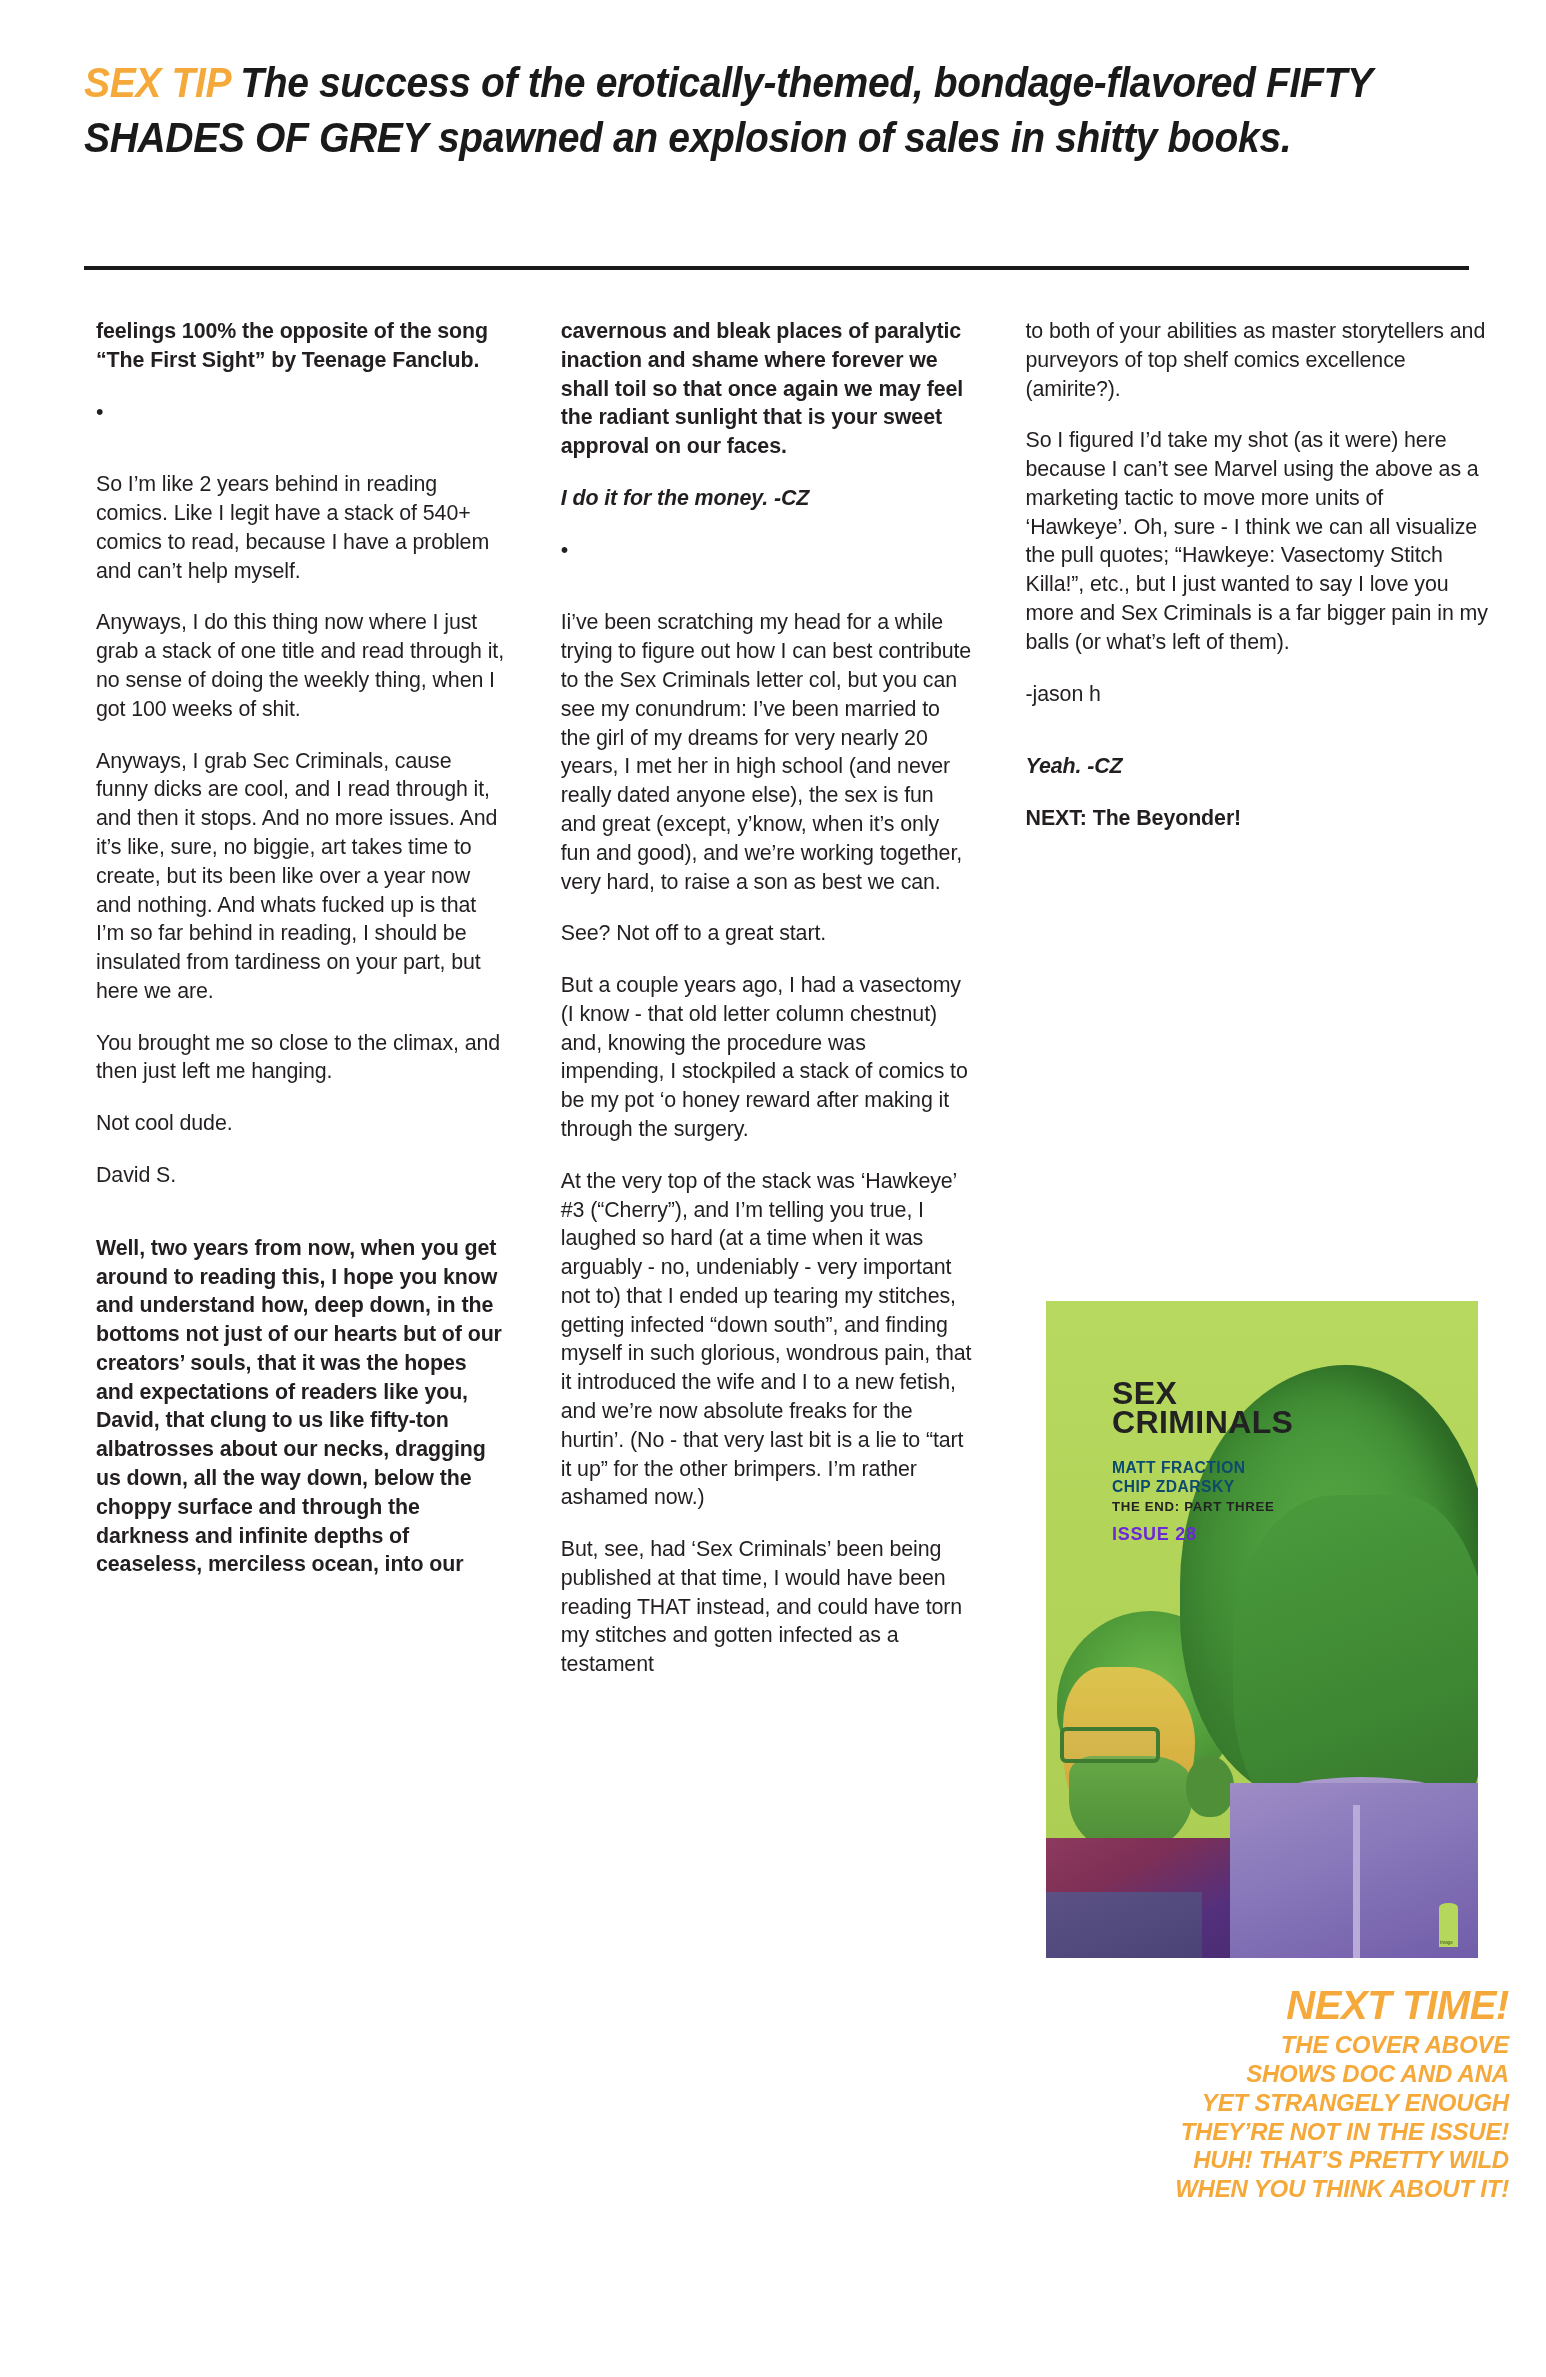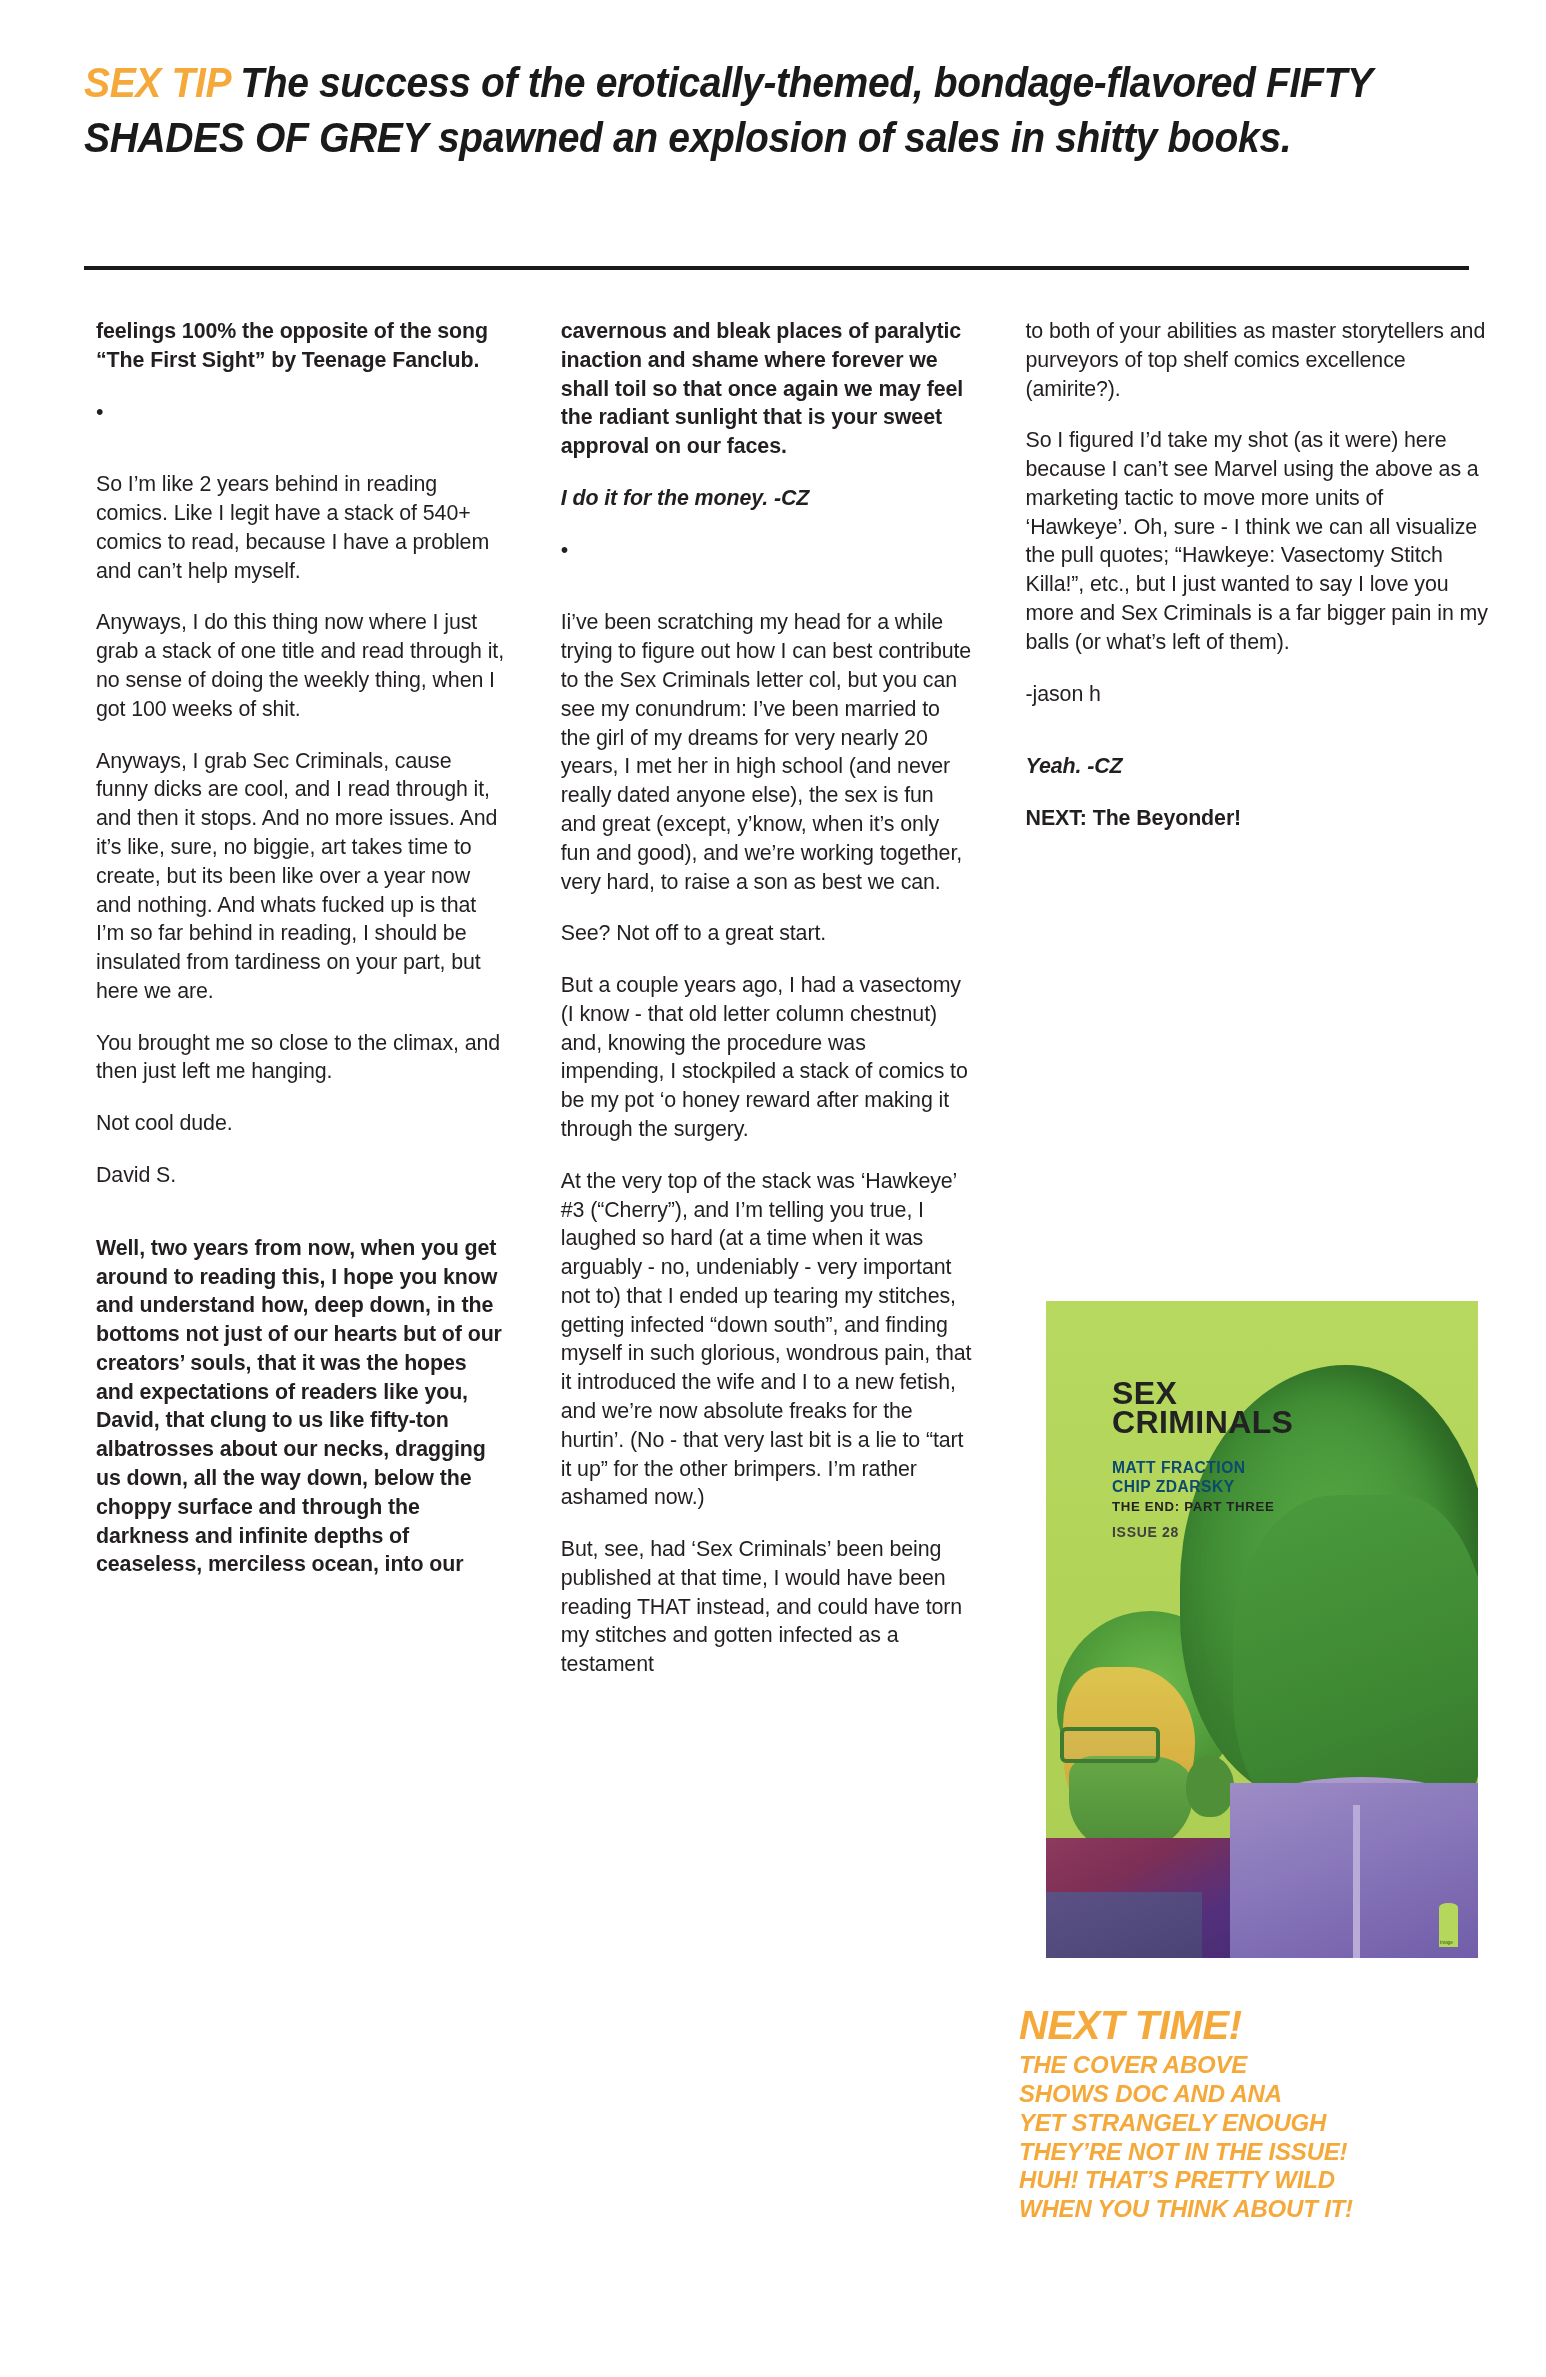--- a/index.html
+++ b/index.html
@@ -207,23 +207,23 @@
     left: 66px; top: 198px;
     font-weight: bold;
     font-size: 13.2px;
     letter-spacing: 0.7px;
     color: #222;
   }
   .cov-issue {
     position: absolute;
     left: 66px; top: 223px;
     font-weight: bold;
-    font-size: 14px;
+    font-size: 18px;
     letter-spacing: 0.7px;
-    color: #404040;
+    color: #6d28d9;
   }
   .image-logo {
     position: absolute;
     right: 20px; bottom: 11px;
     width: 18.7px; height: 39px;
     background: #b5d75c;
   }
   .image-logo::before {
     content: "";
     position: absolute;
@@ -240,25 +240,24 @@
     color: #5b7a2a;
     letter-spacing: -0.2px;
   }
 
   
   .nexttime {
     position: absolute;
     left: 1019px;
     top: 1985px;
     width: 490px;
-    text-align: left;
+    text-align: right;
     color: #f5a93b;
     font-style: italic;
     font-weight: bold;
-    margin-top: 20px;
   }
   .nt-head {
     font-size: 40px;
     line-height: 1.0;
     letter-spacing: -0.4px;
     margin-bottom: 6.2px;
   }
   .nt-line {
     font-size: 24px;
     line-height: 1.20;

